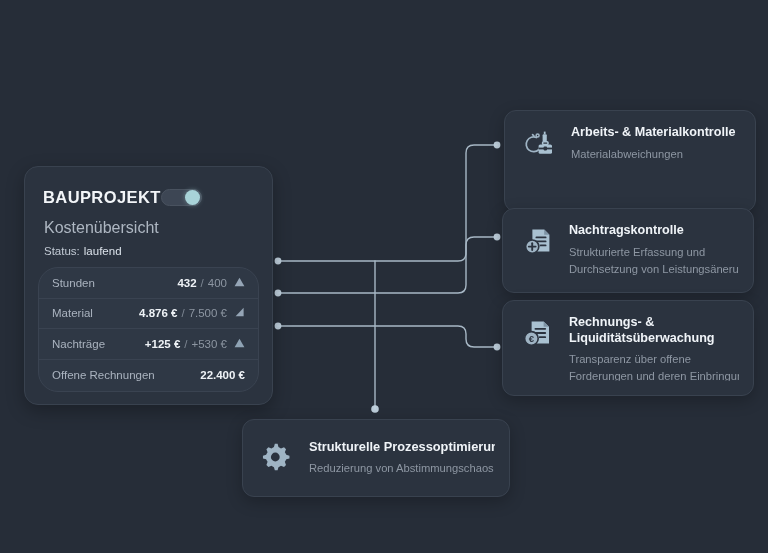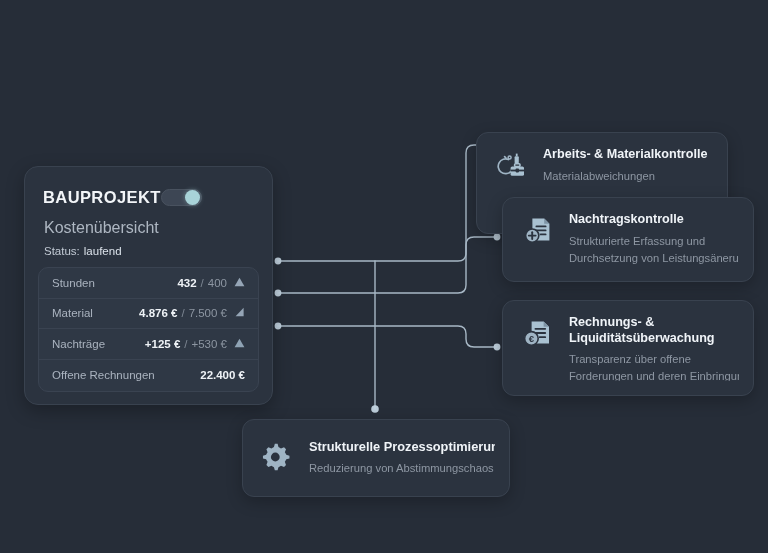--- a/index.html
+++ b/index.html
@@ -45,21 +45,21 @@
   }
   .pc-status{
     position:absolute;left:19px;top:78px;font-size:11.5px;color:#c2cad4;
   }
   .pc-status b{font-weight:400;color:#dbe2ea;margin-left:4px;}
 
   .metrics{
     position:absolute;left:13px;right:13px;top:100px;bottom:12px;
     background:#2f3845;
     border:1px solid #3a4351;
-    border-radius:10px;
+    border-radius:20px;
     box-sizing:border-box;
     overflow:hidden;
   }
   .mrow{
     height:30.5px;display:flex;align-items:center;justify-content:space-between;
     padding:0 13px;border-bottom:1px solid #3a4351;box-sizing:border-box;
   }
   .mrow:last-child{border-bottom:none;}
   .mlabel{font-size:11.5px;color:#aab3bf;white-space:nowrap;}
   .mvals{display:flex;align-items:flex-start;gap:4px;font-size:11.5px;white-space:nowrap;}
@@ -78,22 +78,22 @@
     box-shadow:0 5px 16px rgba(0,0,0,.24);
     display:flex;
     padding:14px 14px 14px 14px;
     gap:12px;
   }
   .fcard .ficon{flex:0 0 auto;width:40px;display:flex;align-items:flex-start;justify-content:center;padding-top:2px;}
   .fcard .ftext{flex:1 1 auto;min-width:0;overflow:hidden;}
   .ftitle{font-size:12.6px;font-weight:700;color:#f0f4f8;line-height:1.25;margin-bottom:5px;}
   .fdesc{font-size:11.2px;color:#8e97a3;line-height:1.5;}
 
-  #card-arbeits{left:476px;top:110px;width:252px;height:102px;margin-top:22px;}
-  #card-nachtrag{left:502px;top:197px;width:252px;height:85px;gap:12px;}
+  #card-arbeits{left:504px;top:110px;width:252px;height:102px;}
+  #card-nachtrag{left:502px;top:208px;width:252px;height:85px;gap:12px;}
   #card-rechnung{left:502px;top:300px;width:252px;height:96px;}
   #card-prozess{left:242px;top:419px;width:268px;height:78px;align-items:center;}
   #card-prozess .ficon{padding-top:0;}
   #card-prozess .ftitle{font-size:12.8px;}
 
   .nowrap{white-space:nowrap;}
 </style>
 </head>
 <body>
 

